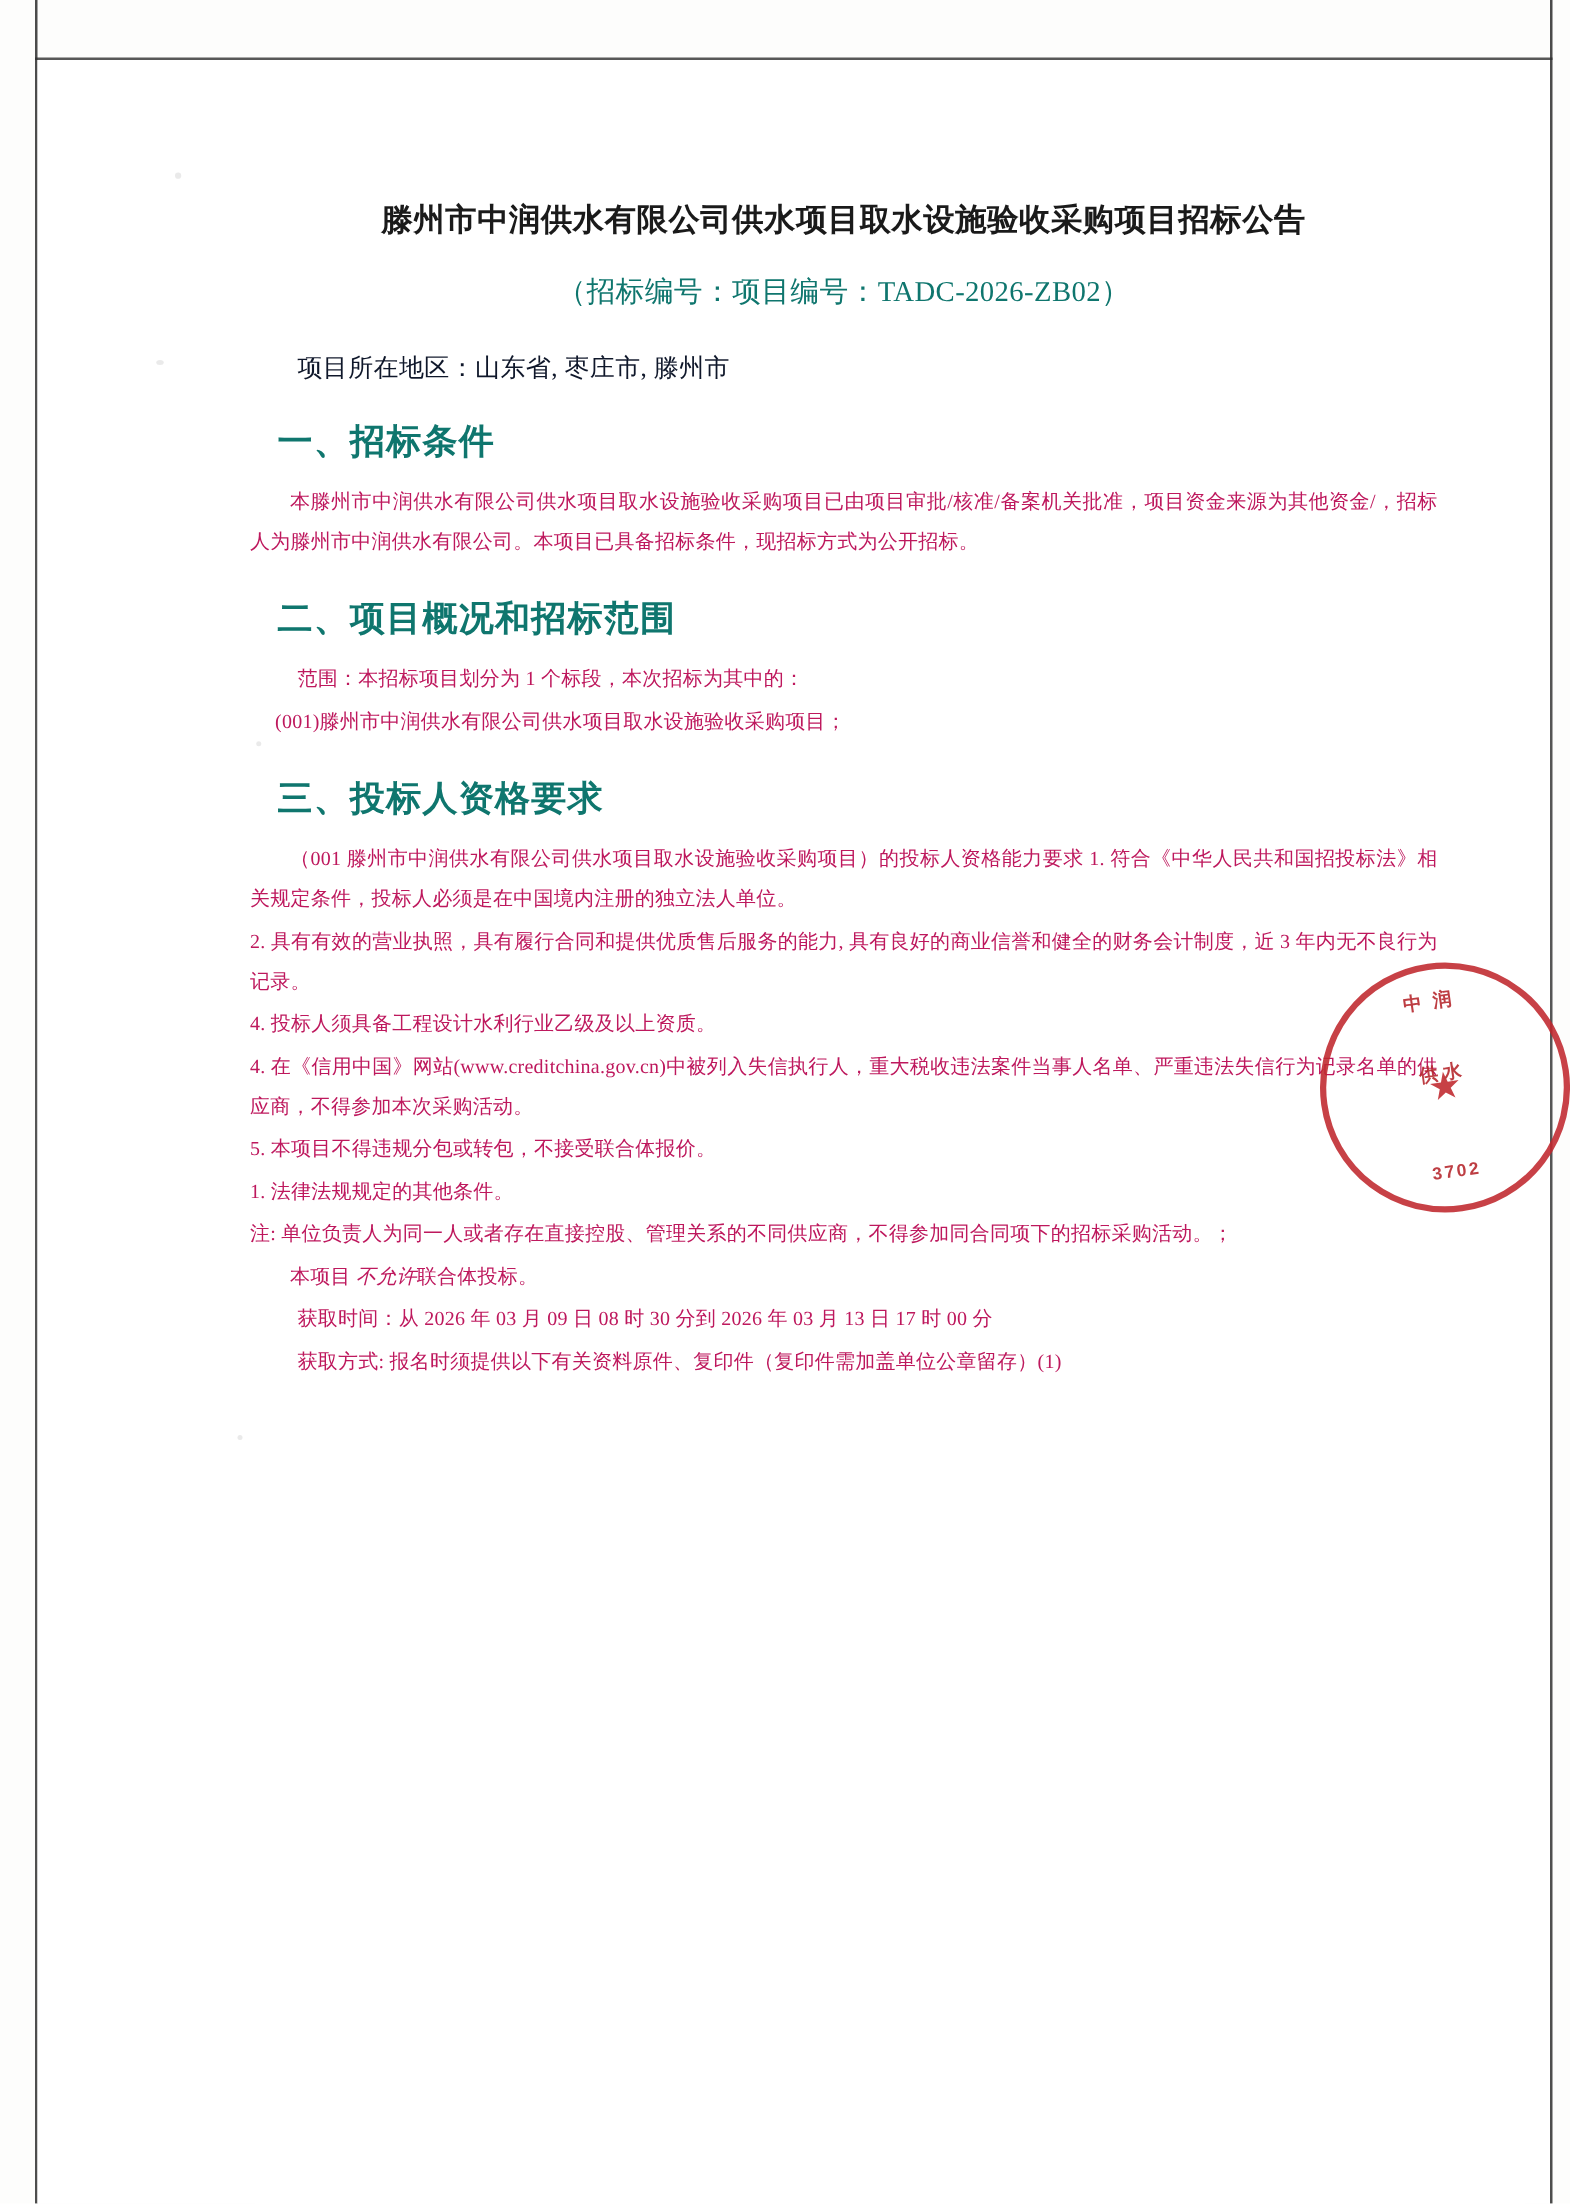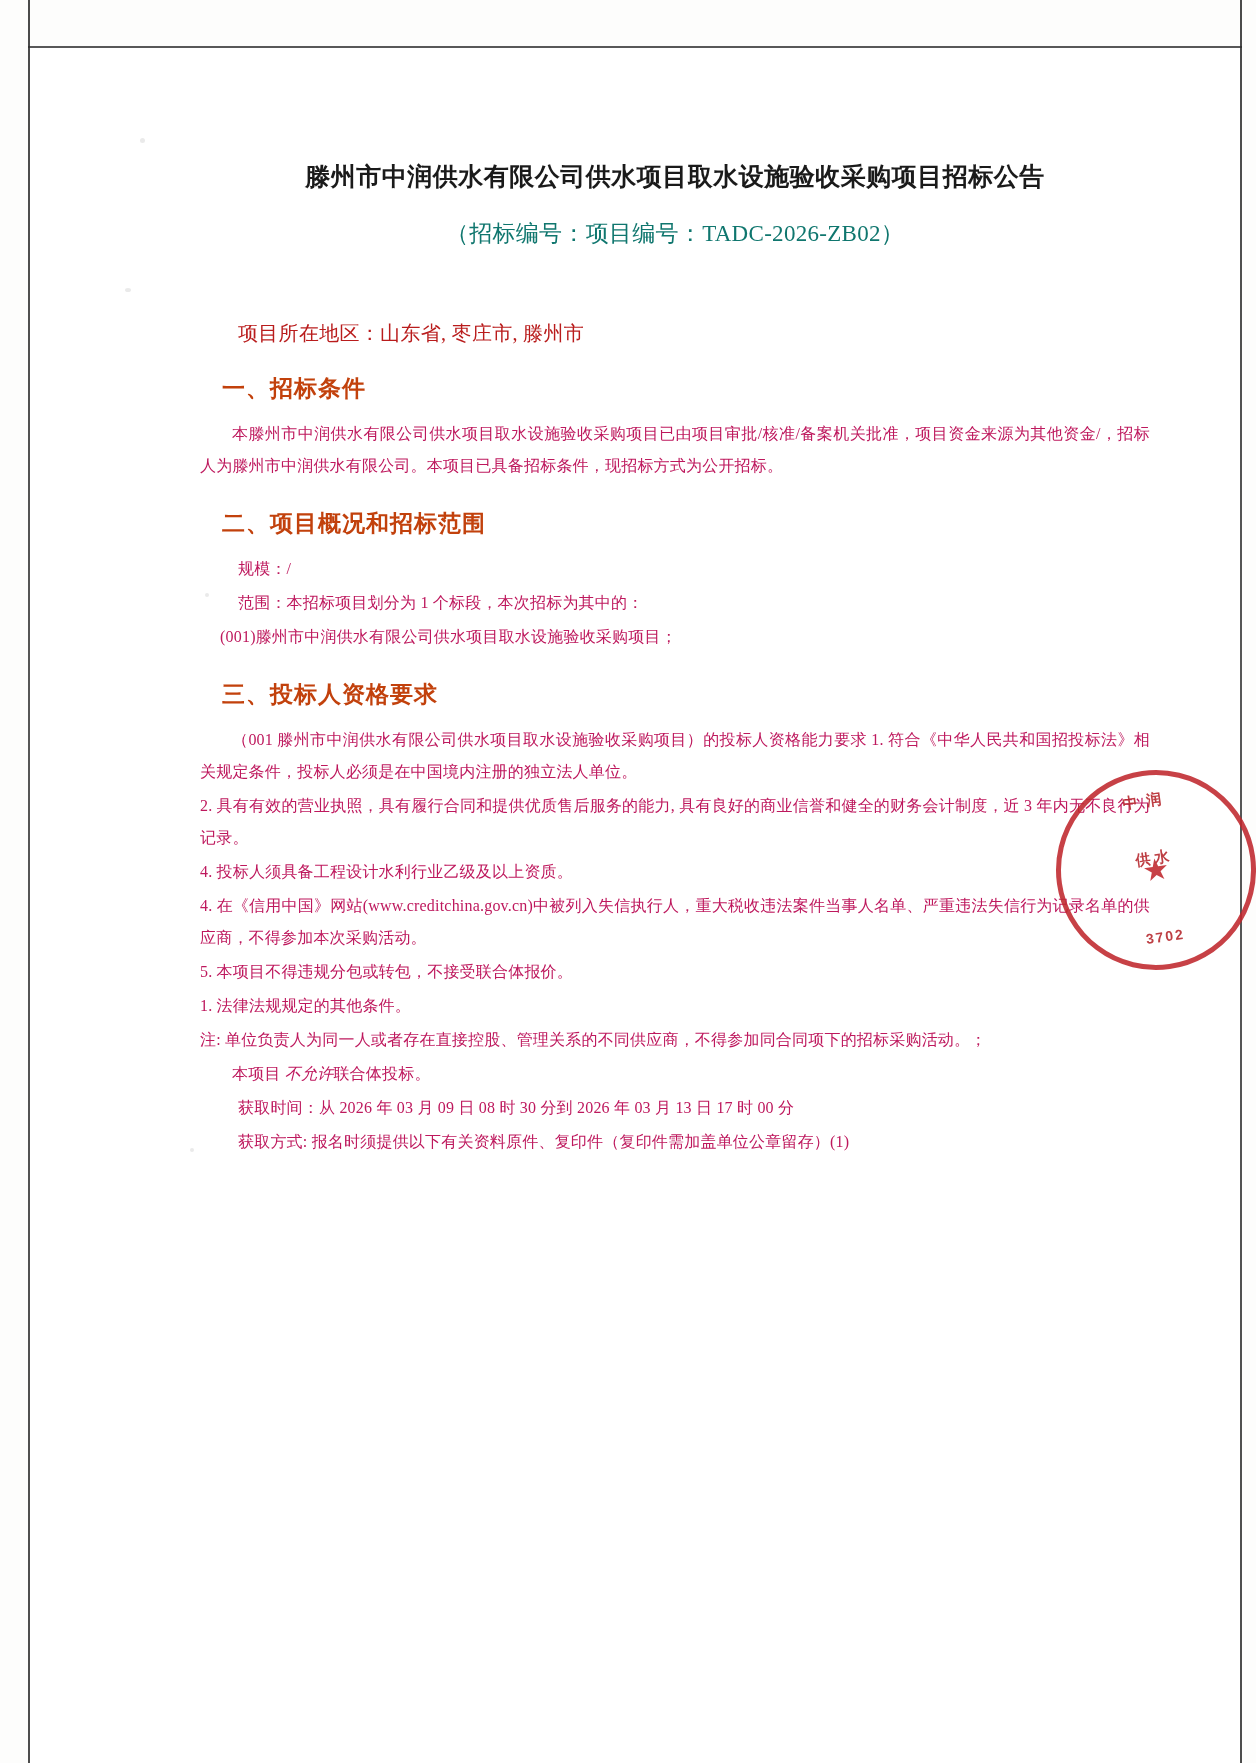--- a/index.html
+++ b/index.html
@@ -65,34 +65,34 @@
   }
   .doc-subtitle {
     text-align: center;
     font-size: 23px;
     margin-top: 22px;
     color: #0f766e;
     letter-spacing: .3px;
   }
 
   .meta-line {
-    margin-top: 71px;
+    margin-top: 32px;
     font-size: 20px;
     padding-left: 38px;
-    color: #b91c1c;
+    color: #0f172a;
     letter-spacing: .3px;
   }
 
   h2.section {
     font-family: "Liberation Sans", "DejaVu Sans", sans-serif;
     font-weight: bold;
-    font-size: 23px;
+    font-size: 28px;
     margin: 26px 0 14px 0;
     padding-left: 22px;
-    color: #c2410c;
+    color: #0f766e;
     letter-spacing: 1px;
   }
 
   p.body {
     font-size: 16px;
     line-height: 2.0;
     margin: 0 0 2px 0;
     color: #be185d;
     text-align: justify;
     letter-spacing: .2px;
@@ -187,21 +187,20 @@
       <div class="doc-title">滕州市中润供水有限公司供水项目取水设施验收采购项目招标公告</div>
 
       <div class="doc-subtitle">（招标编号：项目编号：TADC-2026-ZB02）</div>
 
       <p class="meta-line">项目所在地区：山东省, 枣庄市, 滕州市</p>
 
       <h2 class="section">一、招标条件</h2>
       <p class="body indent2">本滕州市中润供水有限公司供水项目取水设施验收采购项目已由项目审批/核准/备案机关批准，项目资金来源为其他资金/，招标人为滕州市中润供水有限公司。本项目已具备招标条件，现招标方式为公开招标。</p>
 
       <h2 class="section">二、项目概况和招标范围</h2>
-      <p class="body pad-left">规模：/</p>
       <p class="body pad-left">范围：本招标项目划分为 1 个标段，本次招标为其中的：</p>
       <p class="body pad-left-sm">(001)滕州市中润供水有限公司供水项目取水设施验收采购项目；</p>
 
       <h2 class="section">三、投标人资格要求</h2>
       <p class="body indent2">（001 滕州市中润供水有限公司供水项目取水设施验收采购项目）的投标人资格能力要求 1. 符合《中华人民共和国招投标法》相关规定条件，投标人必须是在中国境内注册的独立法人单位。</p>
       <p class="body">2. 具有有效的营业执照，具有履行合同和提供优质售后服务的能力, 具有良好的商业信誉和健全的财务会计制度，近 3 年内无不良行为记录。</p>
       <p class="body">4. 投标人须具备工程设计水利行业乙级及以上资质。</p>
       <p class="body">4. 在《信用中国》网站(www.creditchina.gov.cn)中被列入失信执行人，重大税收违法案件当事人名单、严重违法失信行为记录名单的供应商，不得参加本次采购活动。</p>
       <p class="body">5. 本项目不得违规分包或转包，不接受联合体报价。</p>
       <p class="body">1. 法律法规规定的其他条件。</p>

